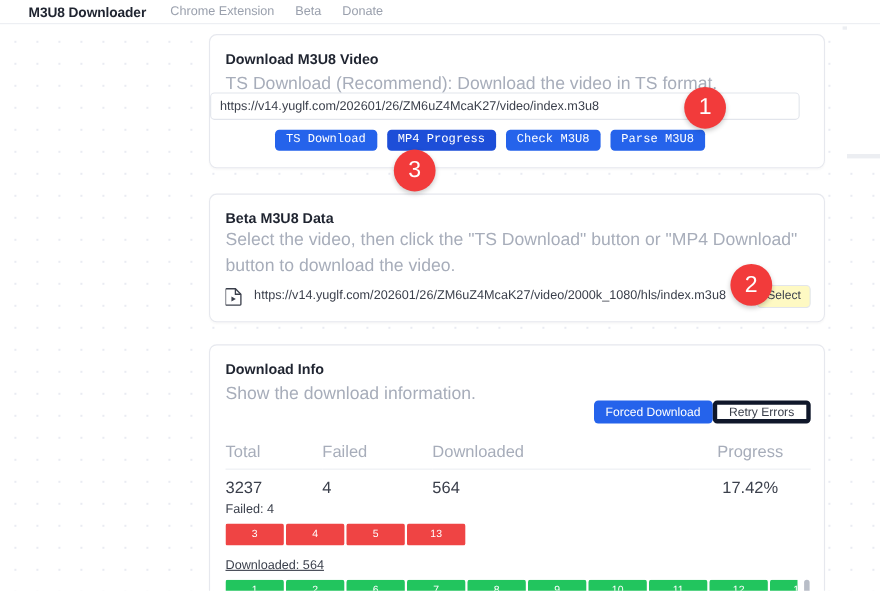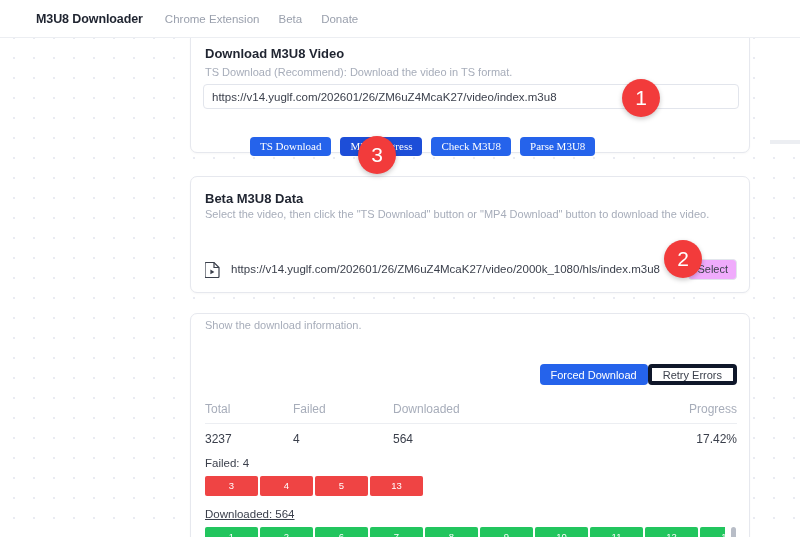--- a/index.html
+++ b/index.html
@@ -17,26 +17,26 @@
     background-position: 4px 28px;
     color: #212529;
     font-size: 13px;
     position: relative;
   }
 
   
   .navbar {
     position: absolute;
     top: 0; left: 0; right: 0;
-    height: 38px;
+    height: 22px;
     background: #ffffff;
     border-bottom: 1px solid #eceef2;
     display: flex;
     align-items: center;
-    padding-left: 36px;
+    padding-left: 26px;
     z-index: 40;
   }
   .brand {
     font-size: 12.5px;
     font-weight: 700;
     color: #1f2430;
     letter-spacing: -0.1px;
   }
   .nav-links { display: flex; align-items: flex-start; gap: 19px; margin-left: 22px; }
   .nav-link {
@@ -84,30 +84,30 @@
   #card-info     { top: 313px; height: 260px; overflow: hidden; }
 
   .card-title {
     font-size: 13px;
     font-weight: 700;
     color: #1f2430;
     margin: 0;
     padding: 14px 0 0 14px;
   }
   .card-sub {
-    font-size: 11px;
+    font-size: 16px;
     color: #a7adba;
     padding: 4px 0 0 14px;
     line-height: 1.45;
   }
 
   
   .url-input {
     position: absolute;
-    left: 12px; top: 52px;
+    left: 0; top: 52px;
     width: 536px; height: 25px;
     border: 1px solid #e2e5ec;
     border-radius: 4px;
     background: #fff;
     font-family: "Liberation Sans", sans-serif;
     font-size: 11.5px;
     color: #3a3f4b;
     padding: 0 8px;
     outline: none;
   }
@@ -117,28 +117,27 @@
     position: absolute;
     left: 250px; top: 118px;
     display: flex;
     gap: 9px;
   }
   .btn {
     border: none;
     border-radius: 4px;
     background: #2563eb;
     color: #ffffff;
-    font-family: Liberation Serif, serif;
+    font-family: Liberation Mono, monospace;
     font-size: 11px;
     height: 19px;
     padding: 0 10px;
     line-height: 19px;
     cursor: pointer;
     white-space: nowrap;
-    margin-top: 19px;
   }
   .btn.active { background: #1d4ed8; }
 
   
   .parse-row {
     position: absolute;
     left: 0; right: 0; top: 74px;
     height: 36px;
     display: flex;
     align-items: center;
@@ -148,21 +147,21 @@
   .parse-url {
     font-size: 11.5px;
     color: #3a3f4b;
     margin-left: 11px;
     flex: 1;
     white-space: nowrap;
     overflow: hidden;
   }
   .btn-select {
     border: 1px solid #e2e5ec;
-    background: #f0abfc;
+    background: #fef9c3;
     border-radius: 4px;
     font-family: "Liberation Sans", sans-serif;
     font-size: 11px;
     color: #3a3f4b;
     height: 21px;
     padding: 0 8px;
     cursor: pointer;
   }
 
   
@@ -184,34 +183,34 @@
     border-radius: 4px; font-size: 11px; height: 21px;
     padding: 0 11px; cursor: pointer;
     font-family: "Liberation Sans", sans-serif;
   }
 
   table.stats {
     position: absolute;
     left: 14px; top: 88px;
     width: 532px;
     border-collapse: collapse;
-    font-size: 12px;
+    font-size: 15px;
   }
   table.stats th {
     text-align: left;
     font-weight: 400;
     color: #a7adba;
     padding: 0 0 7px 0;
   }
   table.stats td {
     color: #3a3f4b;
     padding: 8px 0 0 0;
     border-top: 1px solid #eceef2;
   }
-  table.stats th.ralign, table.stats td.ralign { text-align: right; }
+  table.stats th.ralign, table.stats td.ralign { text-align: center; }
 
   .section-label {
     position: absolute;
     left: 14px;
     font-size: 11.5px;
     color: #3a3f4b;
   }
   #failed-label { top: 143px; }
   #downloaded-label { top: 194px; text-decoration: underline; }
 
@@ -306,20 +305,21 @@
         <path d="M9 1.5v5h5" stroke="#3a3f4b" stroke-width="1.2" fill="none"></path>
         <path d="M5.4 8.6l4 2.3-4 2.3z" fill="#3a3f4b"></path>
       </svg>
     </span>
     <span class="parse-url">https://v14.yuglf.com/202601/26/ZM6uZ4McaK27/video/2000k_1080/hls/index.m3u8</span>
     <button class="btn-select">Select</button>
   </div>
 </div>
 
 <div class="card" id="card-info">
+  <h2 class="card-title">Download Info</h2>
   <div class="card-sub">Show the download information.</div>
 
   <div class="info-actions">
     <button class="btn-forced">Forced Download</button>
     <button class="btn-retry">Retry Errors</button>
   </div>
 
   <table class="stats">
     <thead>
       <tr>

